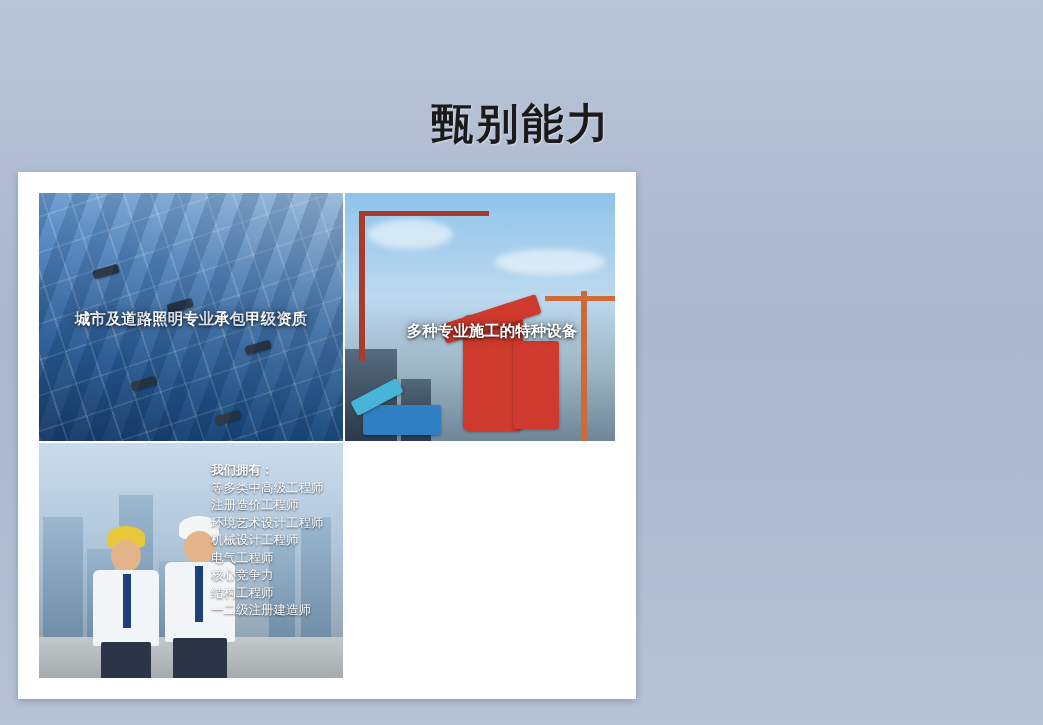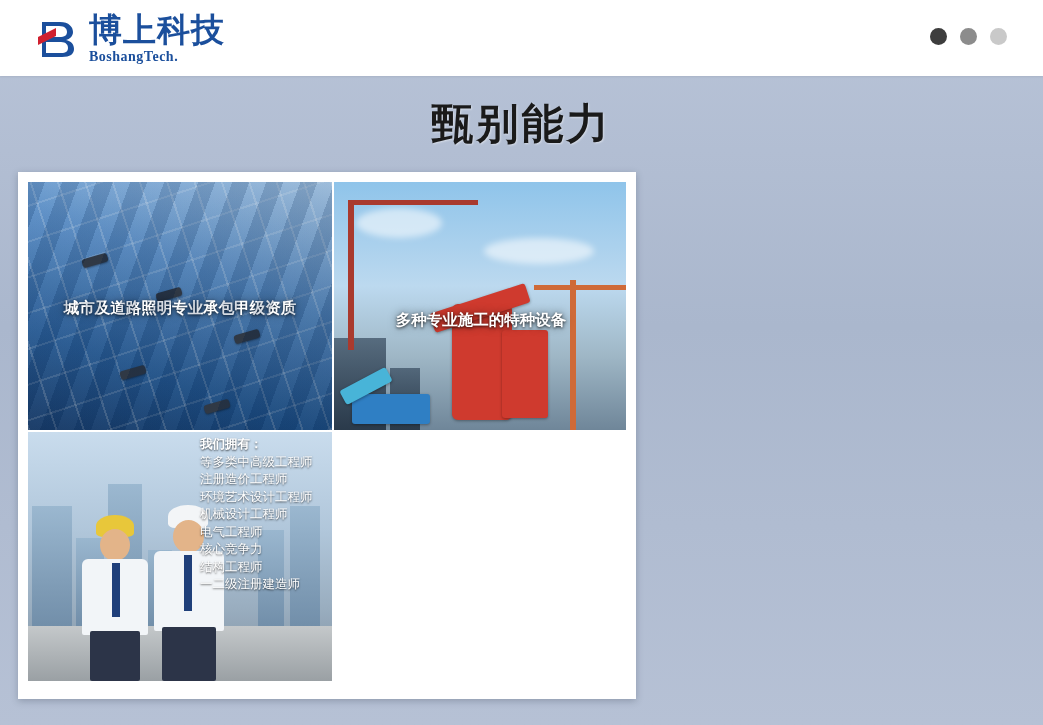--- a/index.html
+++ b/index.html
@@ -64,21 +64,21 @@
     font-size: 42px; font-weight: 700; color: #1a1a1a;
     letter-spacing: 3px;
     text-shadow: 1px 1px 2px rgba(255,255,255,.45);
   }
 
   
   .photo-card {
     position: absolute; left: 18px; top: 172px;
     width: 618px; height: 527px;
     background: #ffffff;
-    padding: 10px;
+    padding: 21px;
     box-shadow: 0 2px 7px rgba(40,50,70,.28);
   }
   .photo-grid {
     position: relative;
     width: 100%; height: 100%;
     display: grid;
     grid-template-columns: 304px 294px;
     grid-template-rows: 248px 249px;
     gap: 2px;
     overflow: hidden;
@@ -185,21 +185,21 @@
     color: #ffffff;
     font-family: "DejaVu Sans", "Liberation Sans", sans-serif;
     font-weight: 700;
     text-shadow: 0 1px 3px rgba(0,0,0,.75), 0 0 8px rgba(0,0,0,.5);
     white-space: nowrap;
   }
   .cap-1 { left: 50%; transform: translateX(-50%); top: 112px; font-size: 15.5px; line-height: 29px; text-align: center; }
   .cap-2 { left: 50%; transform: translateX(-50%); top: 116px; font-size: 15.5px; }
   .cap-3 { left: 50%; transform: translateX(-50%); top: 128px; font-size: 15.5px; }
   .cap-list {
-    position: absolute; left: 172px; top: 3px;
+    position: absolute; left: 172px; top: 18px;
     color: #ffffff; font-size: 12.5px; line-height: 17.5px;
     font-family: "DejaVu Sans", "Liberation Sans", sans-serif;
     text-shadow: 0 1px 2px rgba(0,0,0,.7);
   }
   .cap-list .lead { font-weight: 700; }
 
   
   .text-card {
     position: absolute; left: 661px; top: 176px;
     width: 364px; height: 507px;
@@ -215,42 +215,20 @@
     text-align: justify;
     text-indent: 2em;
     letter-spacing: .5px;
   }
 </style>
 </head>
 <body>
 
 <div class="slide">
 
-  <div class="header">
-    <div class="logo-wrap">
-      <div class="logo-mark">
-        <svg class="b-shape" viewBox="0 0 44 44" width="44" height="44" aria-hidden="true">
-          <path d="M6 6 L24 6 C33 6 37 11 37 16 C37 20 34 23 30 24 C35 25 38 28 38 33 C38 38 34 41 26 41 L6 41 Z" fill="#1b4f9c"></path>
-          <path d="M10 10 L23 10 C29 10 31 13 31 16 C31 19 29 21 23 21 L10 21 Z" fill="#ffffff"></path>
-          <path d="M10 26 L25 26 C30 26 32 29 32 32 C32 35 30 37 25 37 L10 37 Z" fill="#ffffff"></path>
-          <path d="M2 21 L20 12 L20 20 L2 29 Z" fill="#d0202f"></path>
-        </svg>
-      </div>
-      <div class="logo-text-block">
-        <div class="logo-cn">博上科技</div>
-        <div class="logo-en">BoshangTech.</div>
-      </div>
-    </div>
-
-    <div class="win-dots">
-      <span class="dot" style="background:#3d3d3d"></span>
-      <span class="dot" style="background:#8c8c8c"></span>
-      <span class="dot" style="background:#c9c9c9"></span>
-    </div>
-  </div>
 
   <div class="slide-title">甄别能力</div>
 
   <div class="photo-card">
     <div class="photo-grid">
 
       <div class="cell c1">
         <div class="c1-lamp" style="left:54px; top:74px; transform:rotate(-16deg)"></div>
         <div class="c1-lamp" style="left:128px; top:108px; transform:rotate(-16deg)"></div>
         <div class="c1-lamp" style="left:206px; top:150px; transform:rotate(-16deg)"></div>

